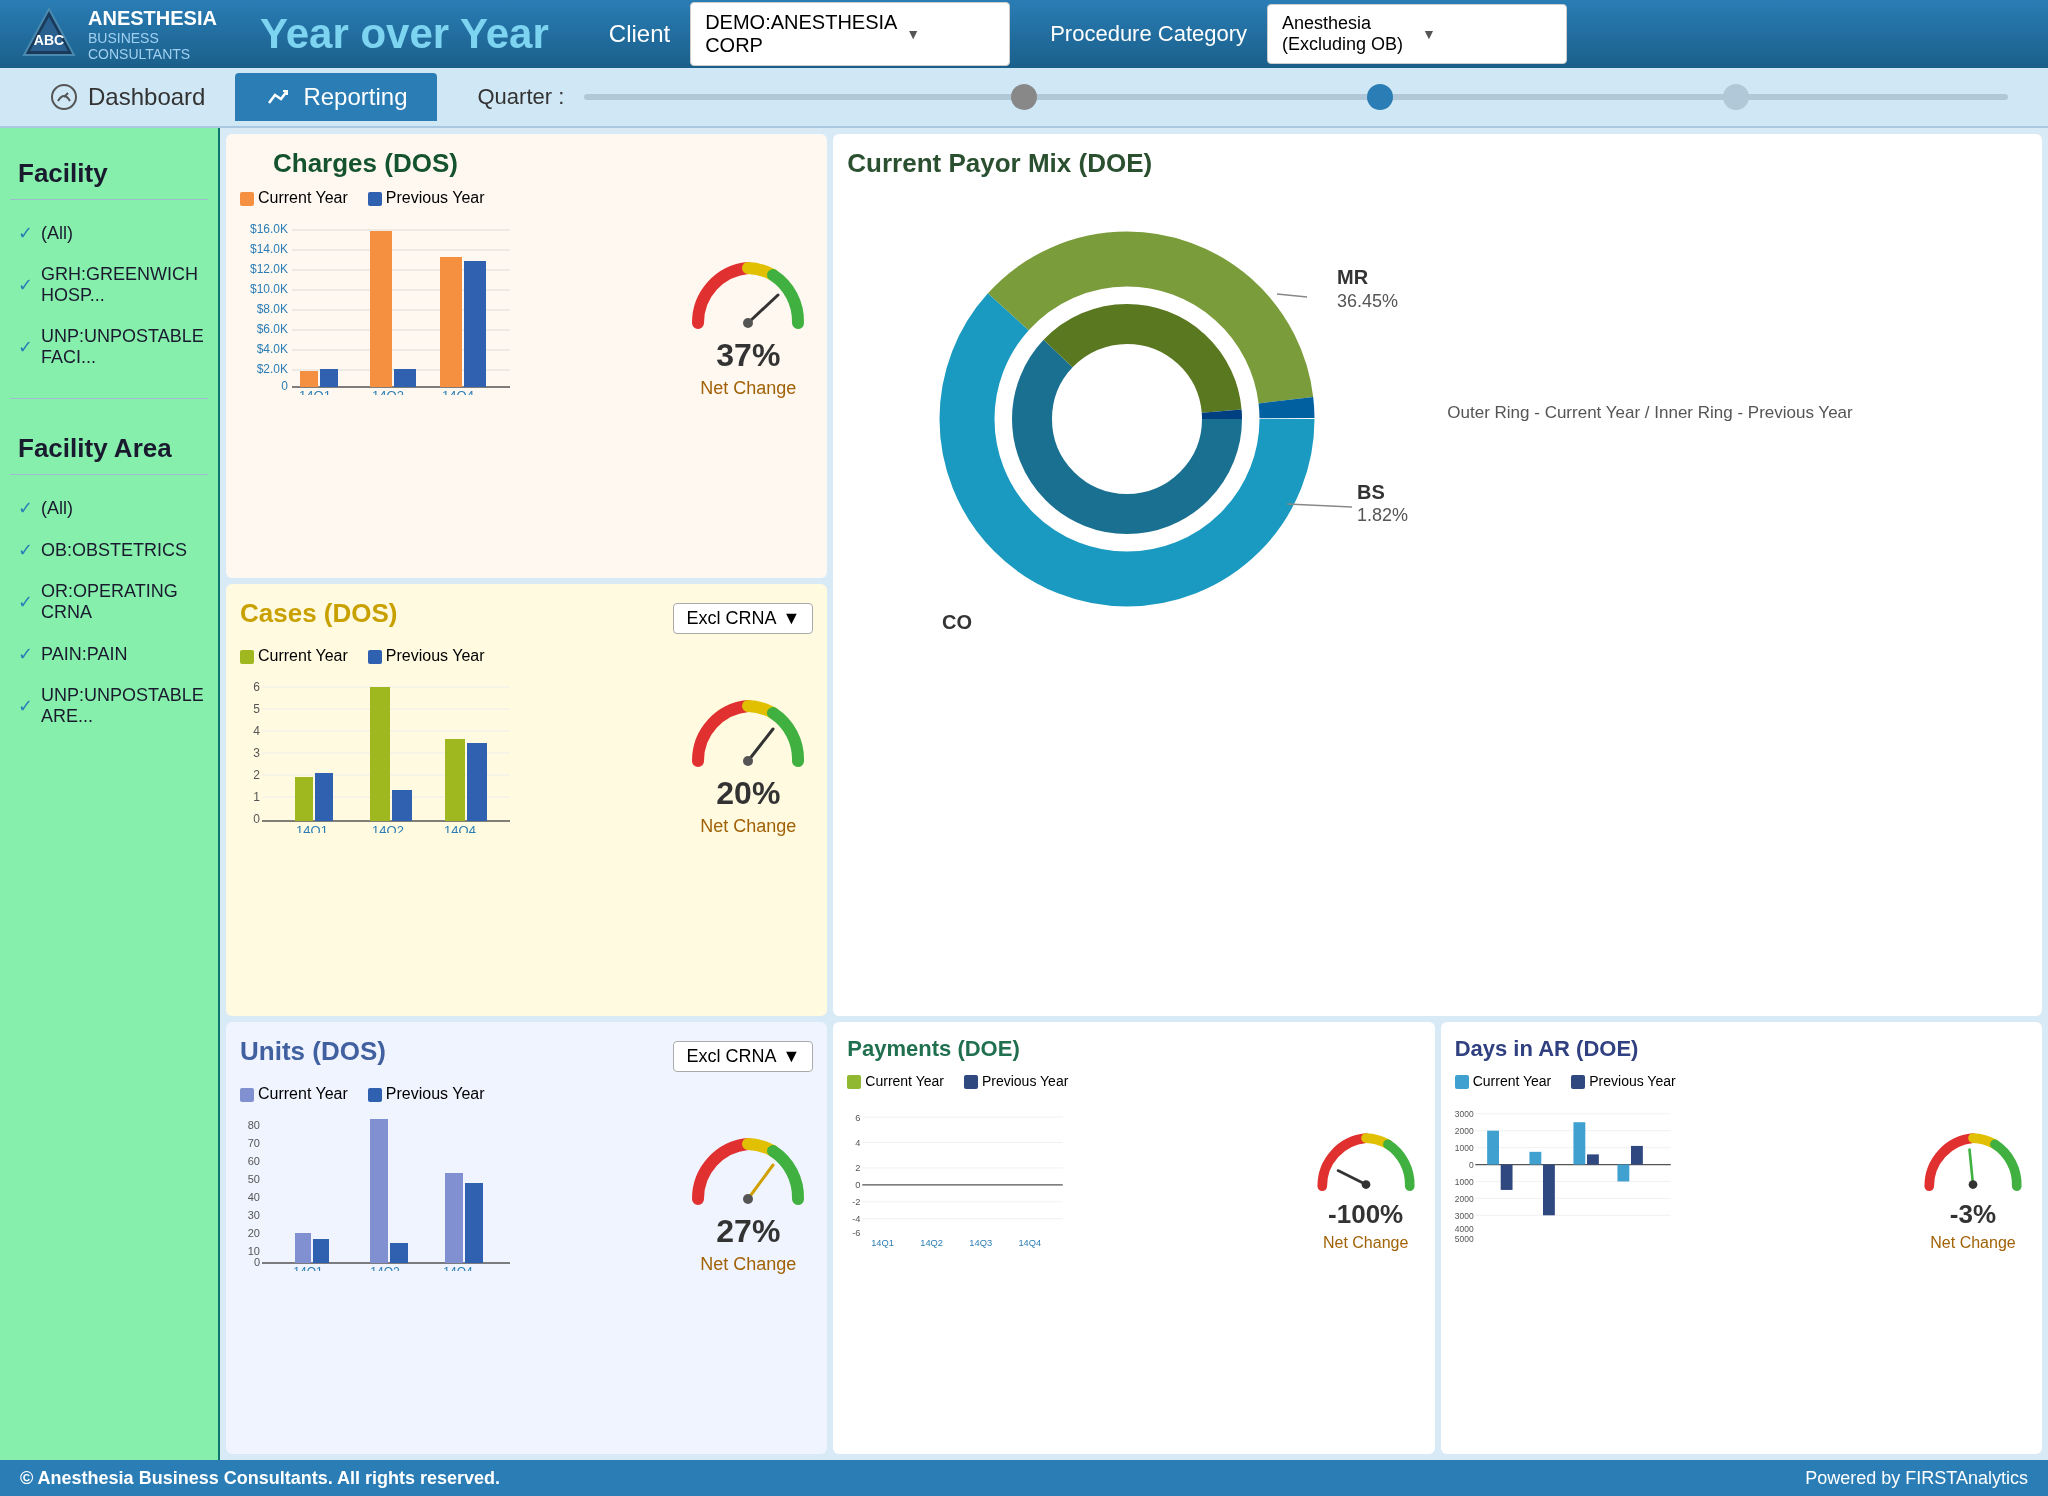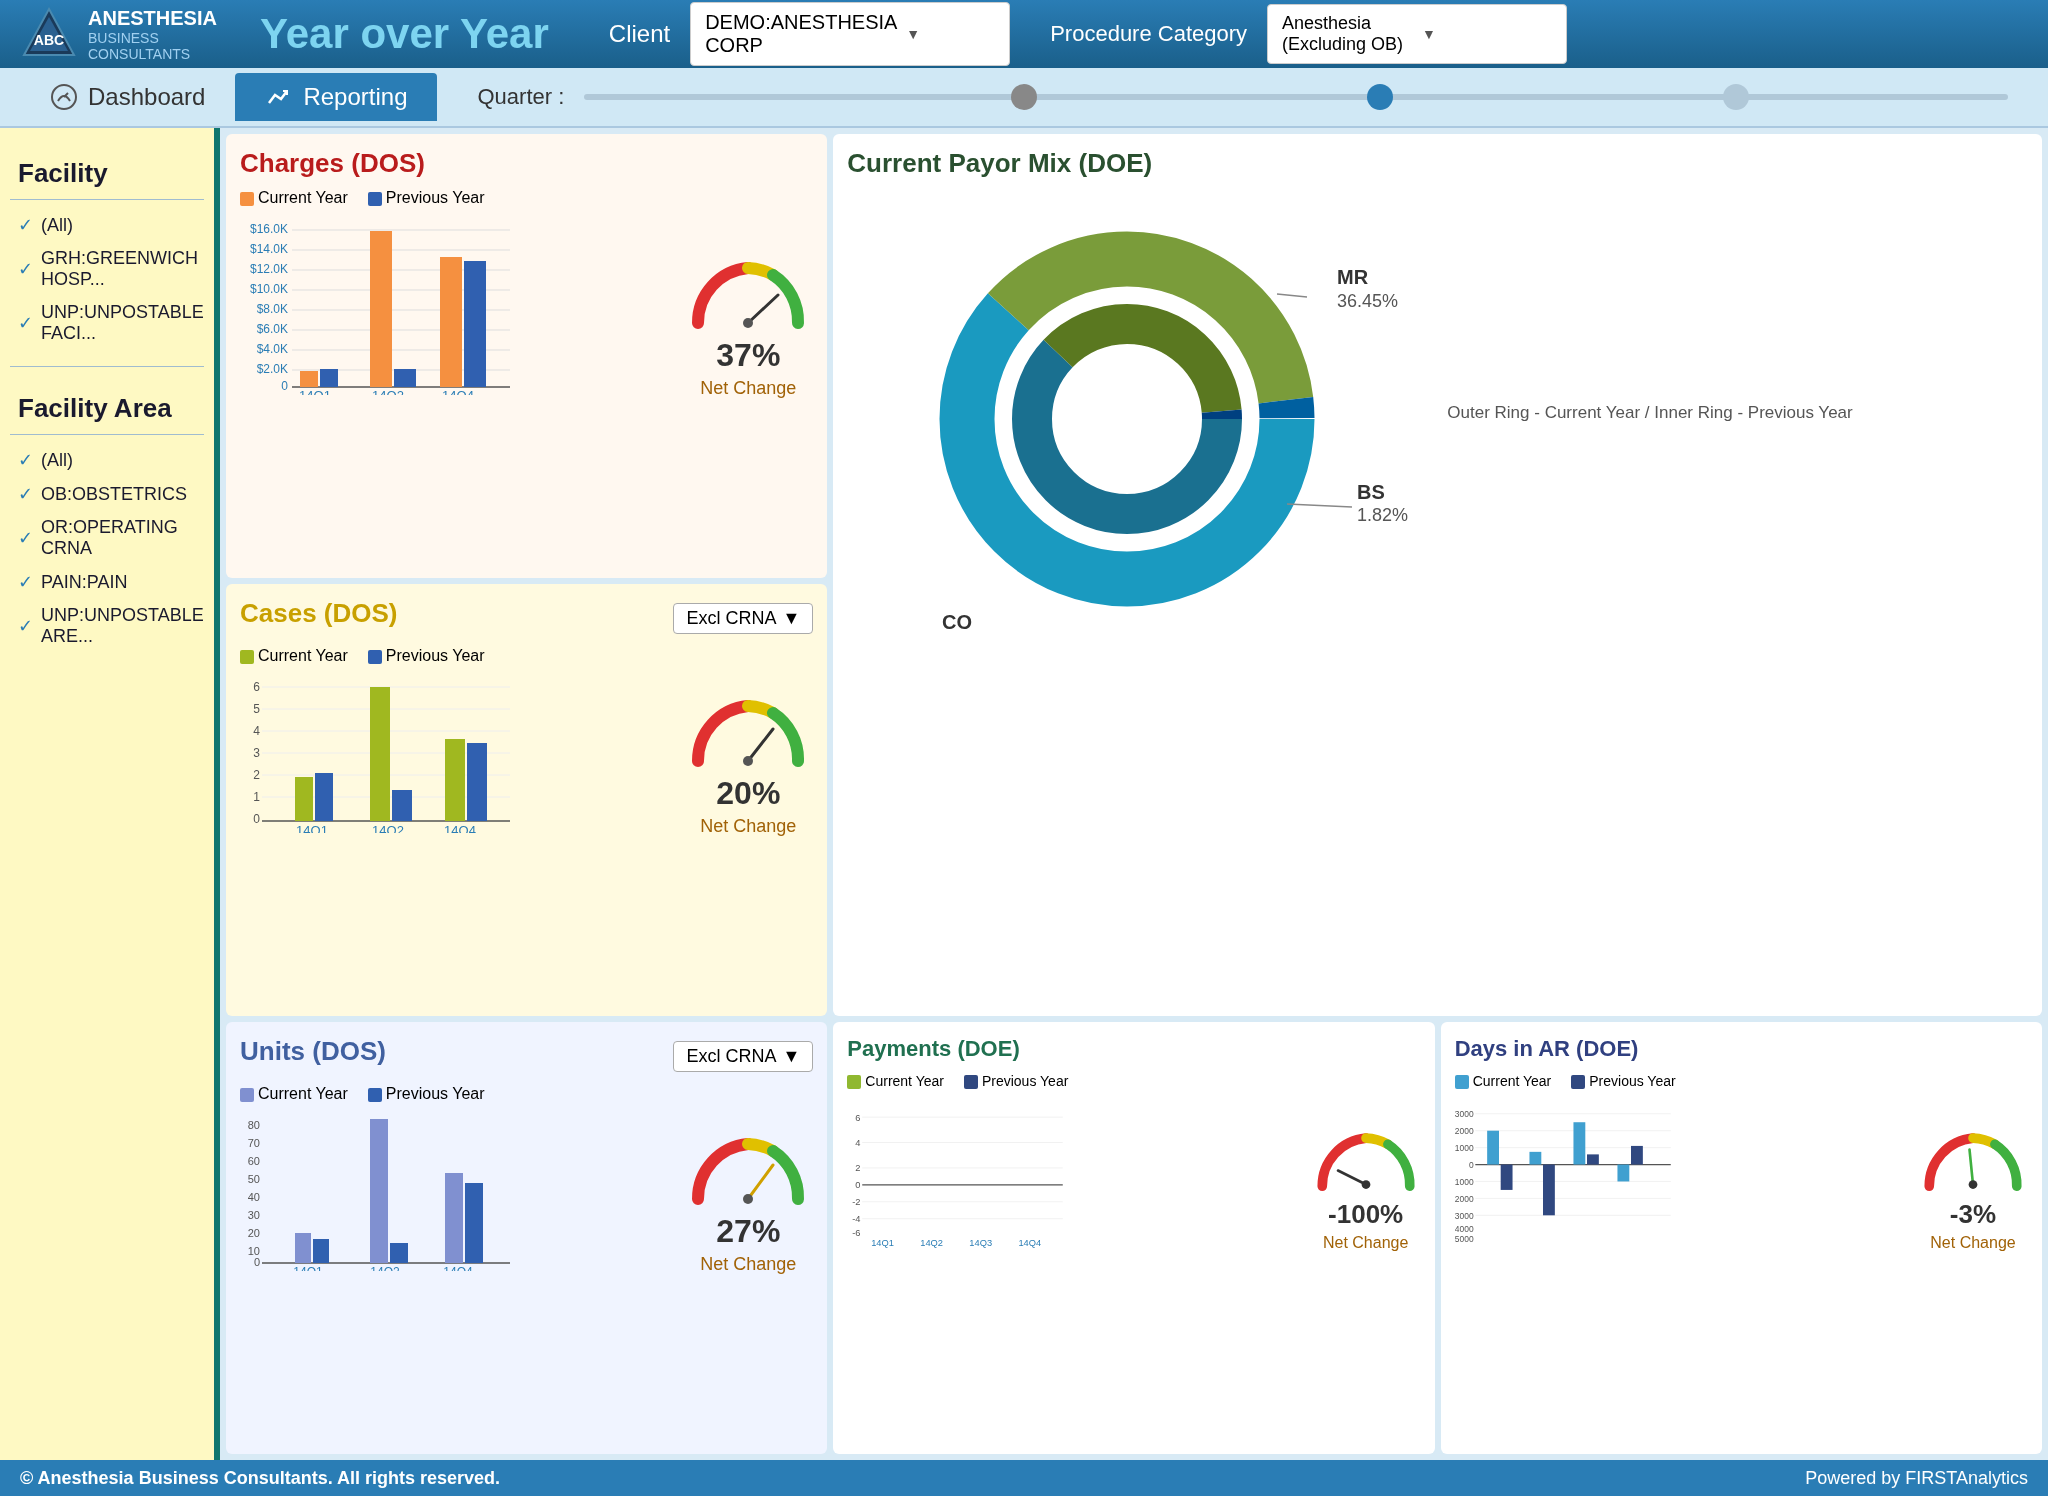--- a/index.html
+++ b/index.html
@@ -97,26 +97,26 @@
 
     
     .main-body {
       display: flex;
       height: calc(1496px - 68px - 60px - 36px);
     }
 
     
     .sidebar {
       width: 220px;
-      background: #fef9c3;
+      background: #86efac;
       padding: 20px 10px;
       display: flex;
       flex-direction: column;
-      gap: 0;
-      border-right: 6px solid #0f766e;
+      gap: 8px;
+      border-right: 2px solid #0f766e;
       overflow-y: auto;
     }
     .sidebar-section-title {
       font-size: 26px;
       font-weight: bold;
       color: #1a1a2e;
       padding: 10px 8px;
       border-bottom: 1px solid #a0bcd0;
       margin-bottom: 8px;
     }
@@ -150,21 +150,21 @@
       border-radius: 6px;
       padding: 14px;
       position: relative;
       overflow: hidden;
     }
     .card-title {
       font-size: 26px;
       font-weight: bold;
       margin-bottom: 10px;
     }
-    .card-charges { color: #b91c1c; background: #fff8f0; }
+    .card-charges { color: #14532d; background: #fff8f0; margin-left: 33px; }
     .card-cases { color: #c8a000; background: #fffae0; }
     .card-payor { color: #2a5030; }
     .card-payments { color: #207050; }
 
     
     .legend { display: flex; gap: 20px; margin-bottom: 8px; font-size: 16px; }
     .legend-dot { width: 14px; height: 14px; border-radius: 2px; display: inline-block; margin-right: 4px; vertical-align: middle; }
 
     
     .chart-row {

